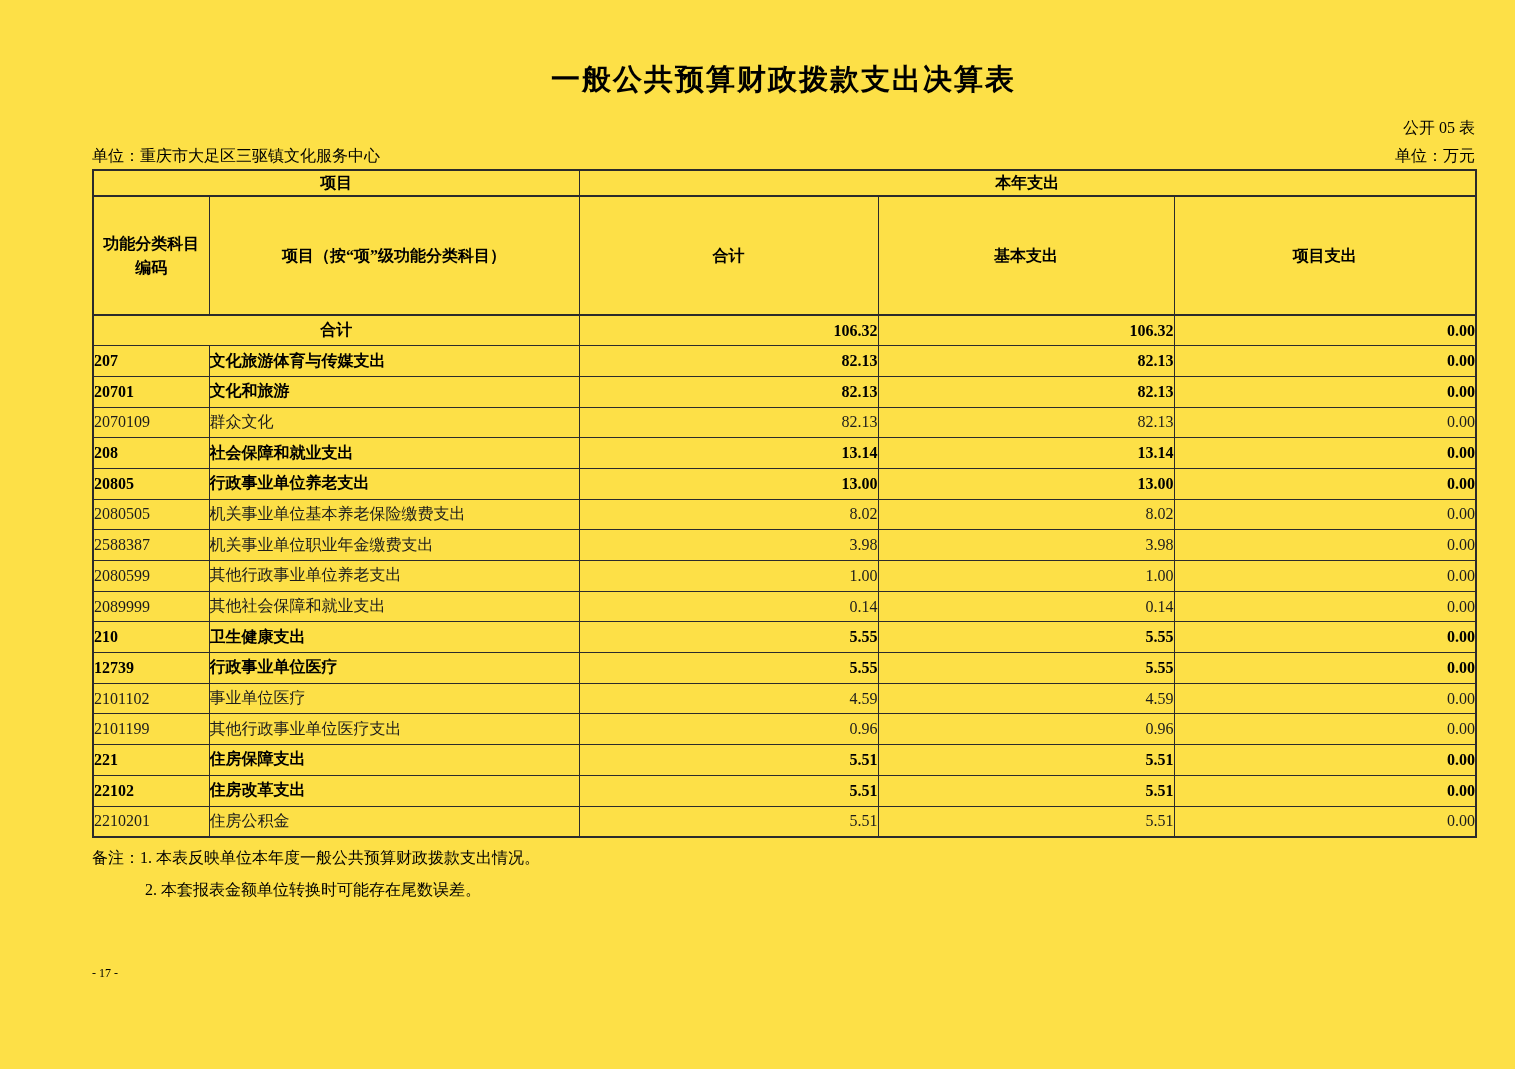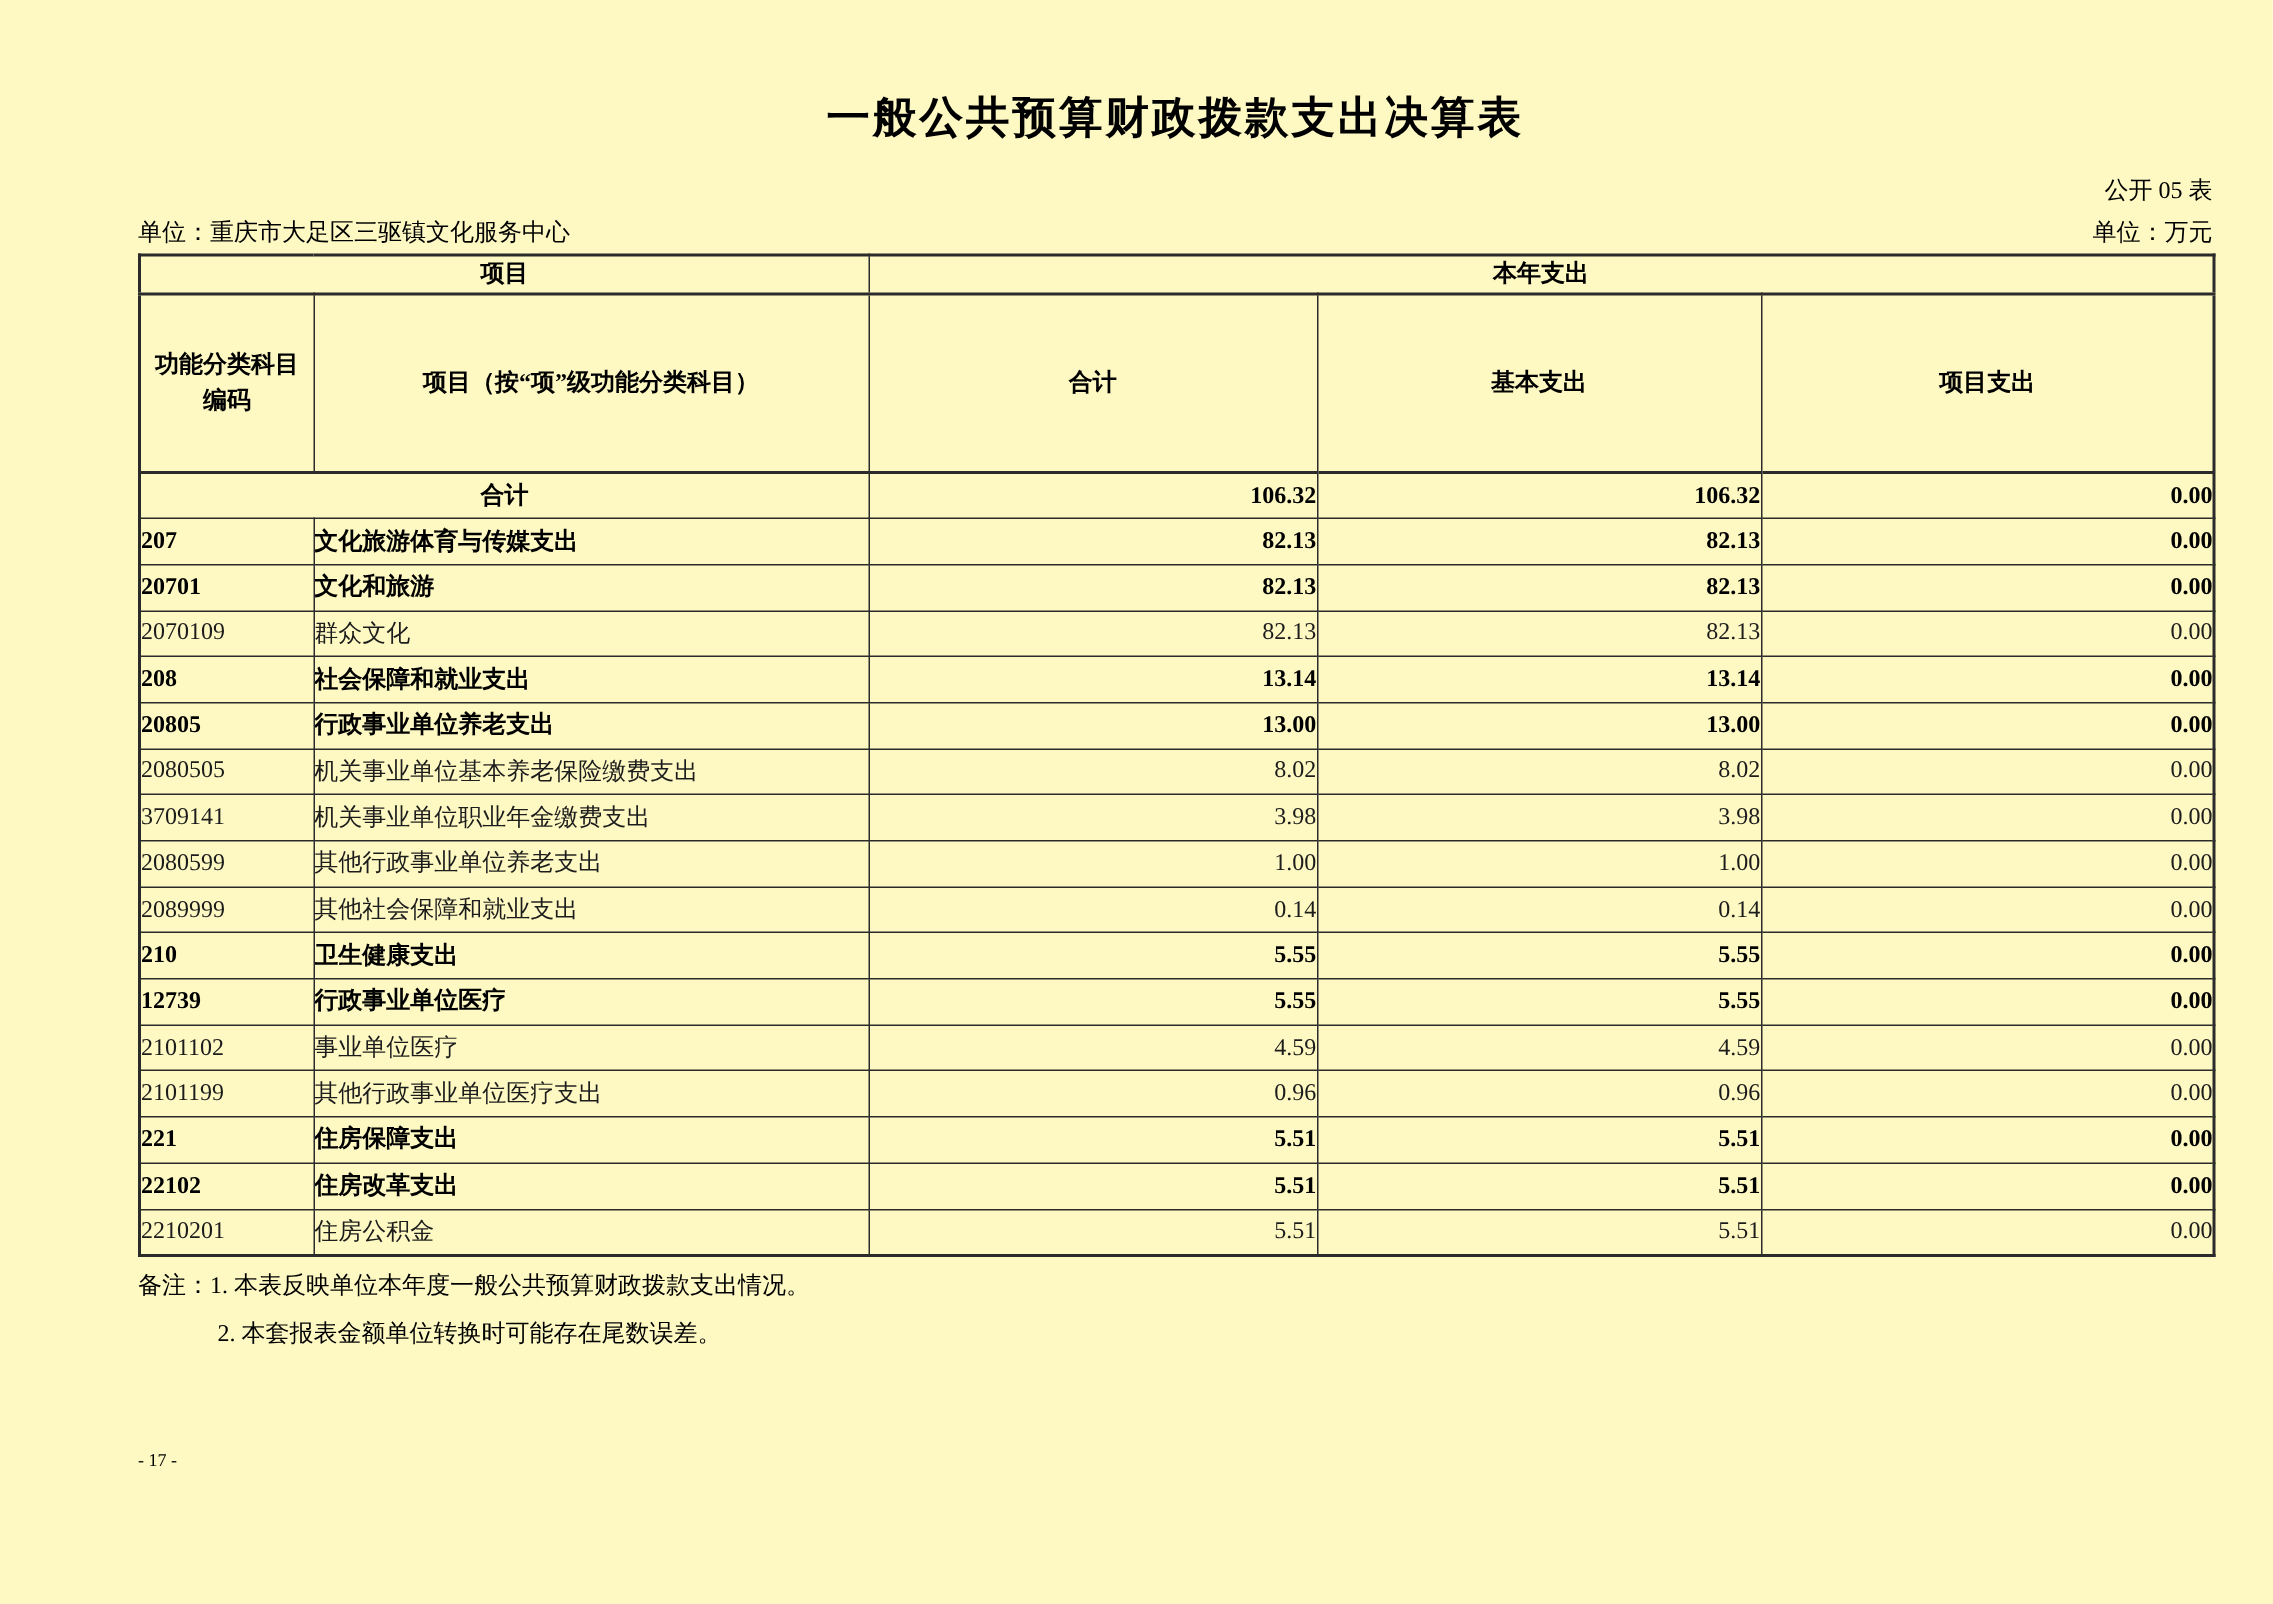--- a/index.html
+++ b/index.html
@@ -7,21 +7,21 @@
   body {
     width: 1515px; height: 1069px;
     background: #ffffff;
     font-family: "Liberation Serif", "DejaVu Serif", serif;
     color: #000;
   }
   .page {
     position: relative;
     width: 1515px; height: 1069px;
     overflow: hidden;
-    background: #fef9c3;
+    background: #fde047;
   }
   .content {
     position: absolute;
     left: 92px; top: 0;
     width: 1383px;
   }
   .doc-title {
     margin: 0;
     padding-top: 62px;
     text-align: center;
@@ -170,21 +170,21 @@
             <td class="num-col">0.00</td>
           </tr>
           <tr class="data-row">
             <td class="code-col">2080505</td>
             <td class="name-col">机关事业单位基本养老保险缴费支出</td>
             <td class="num-col">8.02</td>
             <td class="num-col">8.02</td>
             <td class="num-col">0.00</td>
           </tr>
           <tr class="data-row">
-            <td class="code-col">3709141</td>
+            <td class="code-col">2588387</td>
             <td class="name-col">机关事业单位职业年金缴费支出</td>
             <td class="num-col">3.98</td>
             <td class="num-col">3.98</td>
             <td class="num-col">0.00</td>
           </tr>
           <tr class="data-row">
             <td class="code-col">2080599</td>
             <td class="name-col">其他行政事业单位养老支出</td>
             <td class="num-col">1.00</td>
             <td class="num-col">1.00</td>

